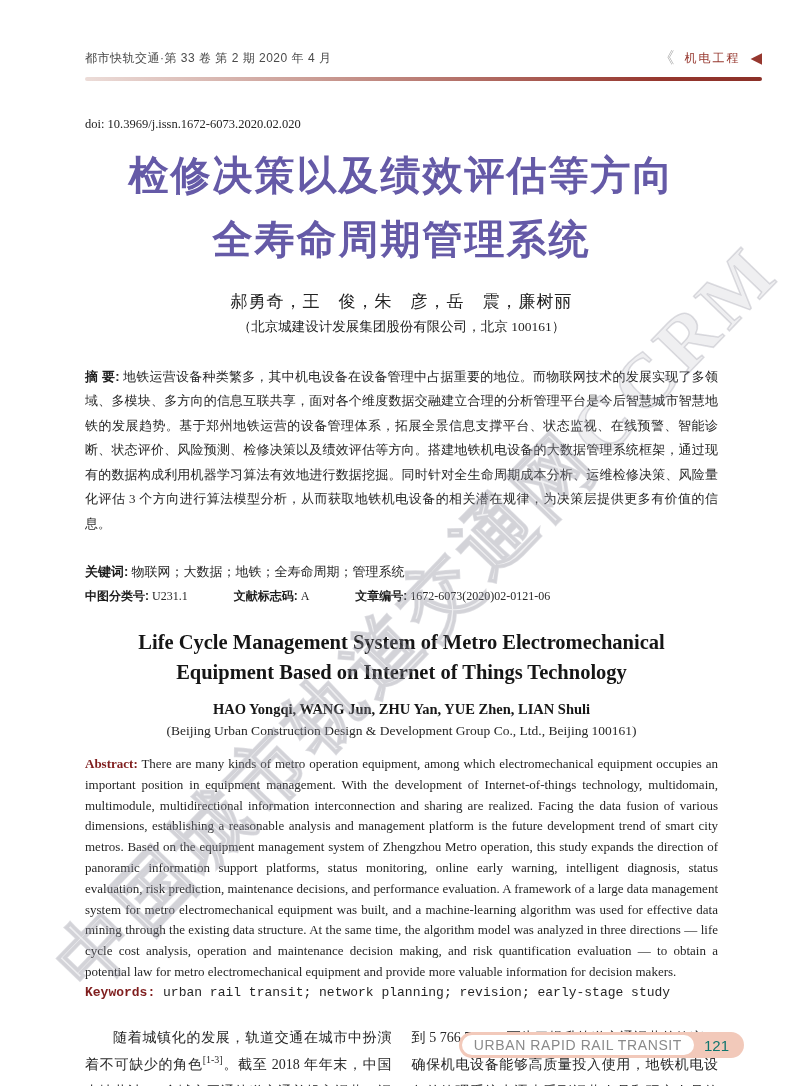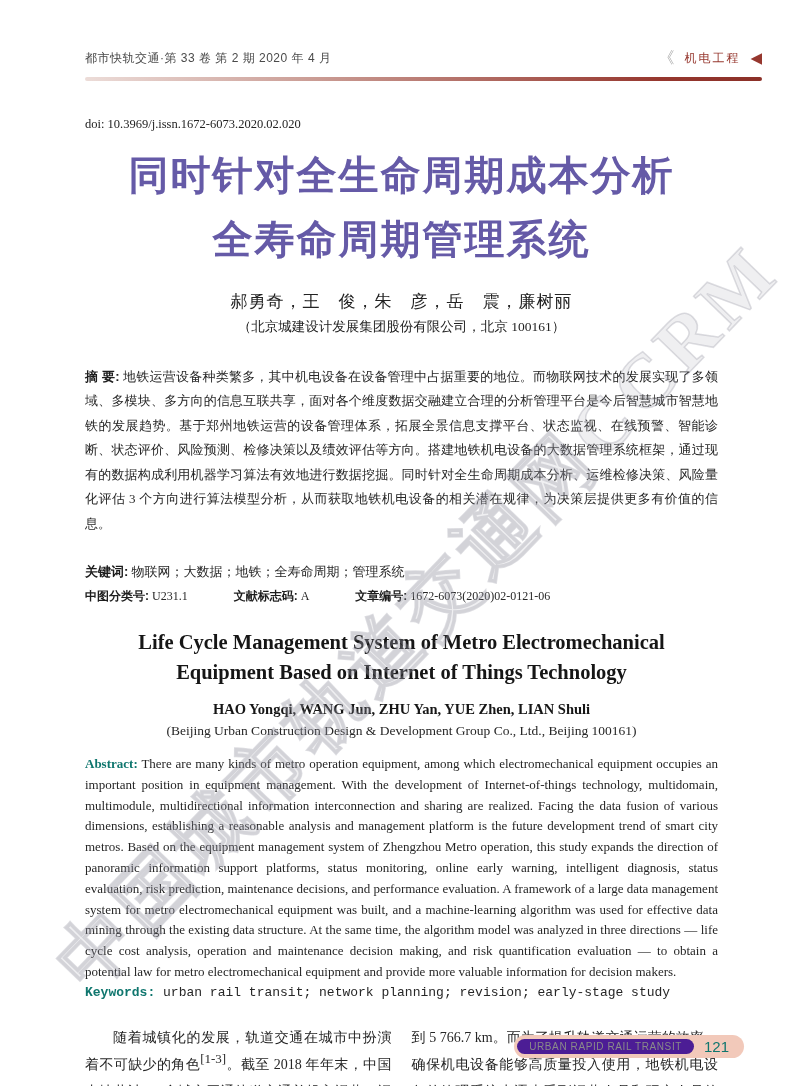--- a/index.html
+++ b/index.html
@@ -61,39 +61,39 @@
   .cls-item:last-child { margin-right: 0; }
 
   
   .title-en {
     margin-top: 22px; padding: 0 30px; text-align: center;
     font-size: 20.5px; font-weight: 700; line-height: 1.5; color: #161616;
   }
   .authors-en { margin-top: 13px; text-align: center; font-size: 14.5px; font-weight: 700; color: #161616; }
   .affil-en { margin-top: 5px; text-align: center; font-size: 13.5px; color: #262626; }
   .abs-en { margin-top: 15px; font-size: 13px; line-height: 1.6; text-align: justify; color: #262626; }
-  .lab-en { font-weight: 700; color: #0f766e; }
+  .lab-en { font-weight: 700; color: #7f1d1d; }
   .kw-en { font-size: 13px; line-height: 1.6; text-align: justify; color: #262626; font-family: Liberation Mono, monospace; }
 
   
   .body-cols { display: flex; gap: 20px; margin-top: 20px; }
   .col { flex: 1; font-size: 14px; line-height: 1.93; text-align: justify; color: #262626; }
   .col-left p.indent { text-indent: 2em; }
-  sup.ref { font-size: 13px; vertical-align: super; line-height: 0; }
+  sup.ref { font-size: 10px; vertical-align: super; line-height: 0; }
 
   
   .footer-badge {
     position: absolute; right: 56px; bottom: 28px;
     display: flex; align-items: center;
     background: #f2c9ba; border-radius: 14px; padding: 3px;
     font-family: "Liberation Sans", "DejaVu Sans", sans-serif;
   }
   .badge-pill {
-    background: #4c1d95; border-radius: 11px; padding: 2px 12px;
-    font-size: 10px; color: #8a8a8a; letter-spacing: 0.6px; white-space: nowrap;
+    background: #ffffff; border-radius: 11px; padding: 2px 12px;
+    font-size: 14px; color: #8a8a8a; letter-spacing: 0.6px; white-space: nowrap;
   }
   .badge-page { padding: 0 12px 0 10px; font-size: 15px; color: #0f766e; }
 
   
   .watermark {
     position: absolute; top: 618px; left: 418px;
     transform: translate(-50%, -50%) rotate(-46deg);
     font-size: 76px; font-weight: 700; letter-spacing: 6px; white-space: nowrap;
     color: rgba(145, 145, 158, 0.14);
     -webkit-text-stroke: 1.5px rgba(145, 145, 158, 0.30);
@@ -115,21 +115,21 @@
         <span class="guillemet">《</span>
         <span class="section-name">机电工程</span>
         <span class="tri-icon">◀</span>
       </span>
     </div>
     <div class="header-rule"></div>
 
     <p class="doi-line">doi: 10.3969/j.issn.1672-6073.2020.02.020</p>
 
     <h1 class="title-cn">
-      <span style="display:block">同时针对全生命周期成本分析</span>
+      <span style="display:block">检修决策以及绩效评估等方向</span>
       <span style="display:block">全寿命周期管理系统</span>
     </h1>
 
     <p class="authors-cn">郝勇奇，王　俊，朱　彦，岳　震，廉树丽</p>
     <p class="affil-cn">（北京城建设计发展集团股份有限公司，北京 100161）</p>
 
     <p class="abs-cn"><span class="lab">摘 要:</span> <span>地铁运营设备种类繁多，其中机电设备在设备管理中占据重要的地位。而物联网技术的发展实现了多领域、多模块、多方向的信息互联共享，面对各个维度数据交融建立合理的分析管理平台是今后智慧城市智慧地铁的发展趋势。基于郑州地铁运营的设备管理体系，拓展全景信息支撑平台、状态监视、在线预警、智能诊断、状态评价、风险预测、检修决策以及绩效评估等方向。搭建地铁机电设备的大数据管理系统框架，通过现有的数据构成利用机器学习算法有效地进行数据挖掘。同时针对全生命周期成本分析、运维检修决策、风险量化评估 3 个方向进行算法模型分析，从而获取地铁机电设备的相关潜在规律，为决策层提供更多有价值的信息。</span></p>
 
     <p class="kw-cn"><span class="lab">关键词:</span> <span>物联网；大数据；地铁；全寿命周期；管理系统</span></p>
 

